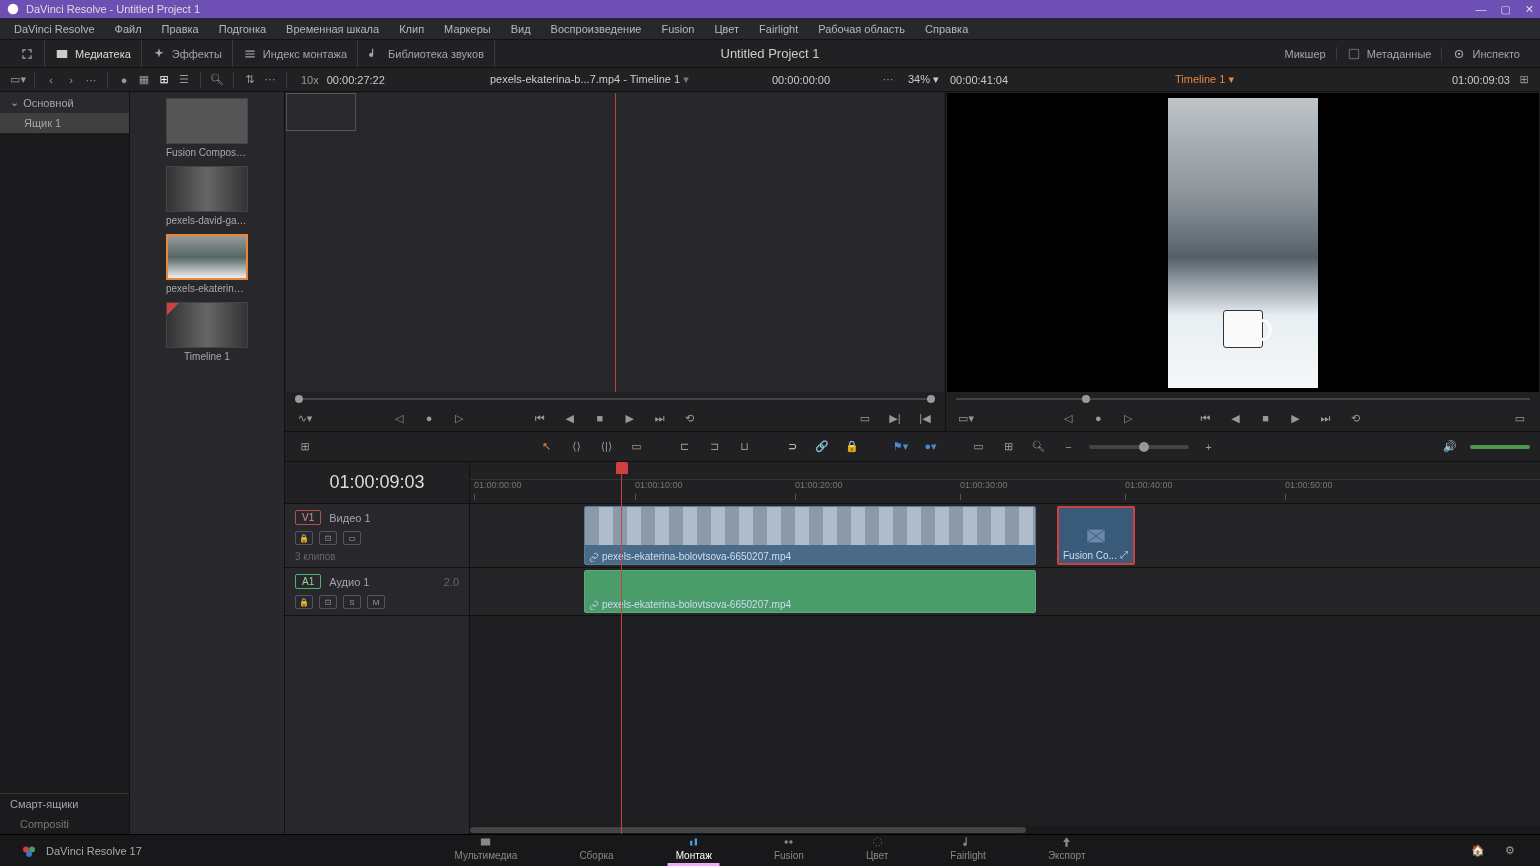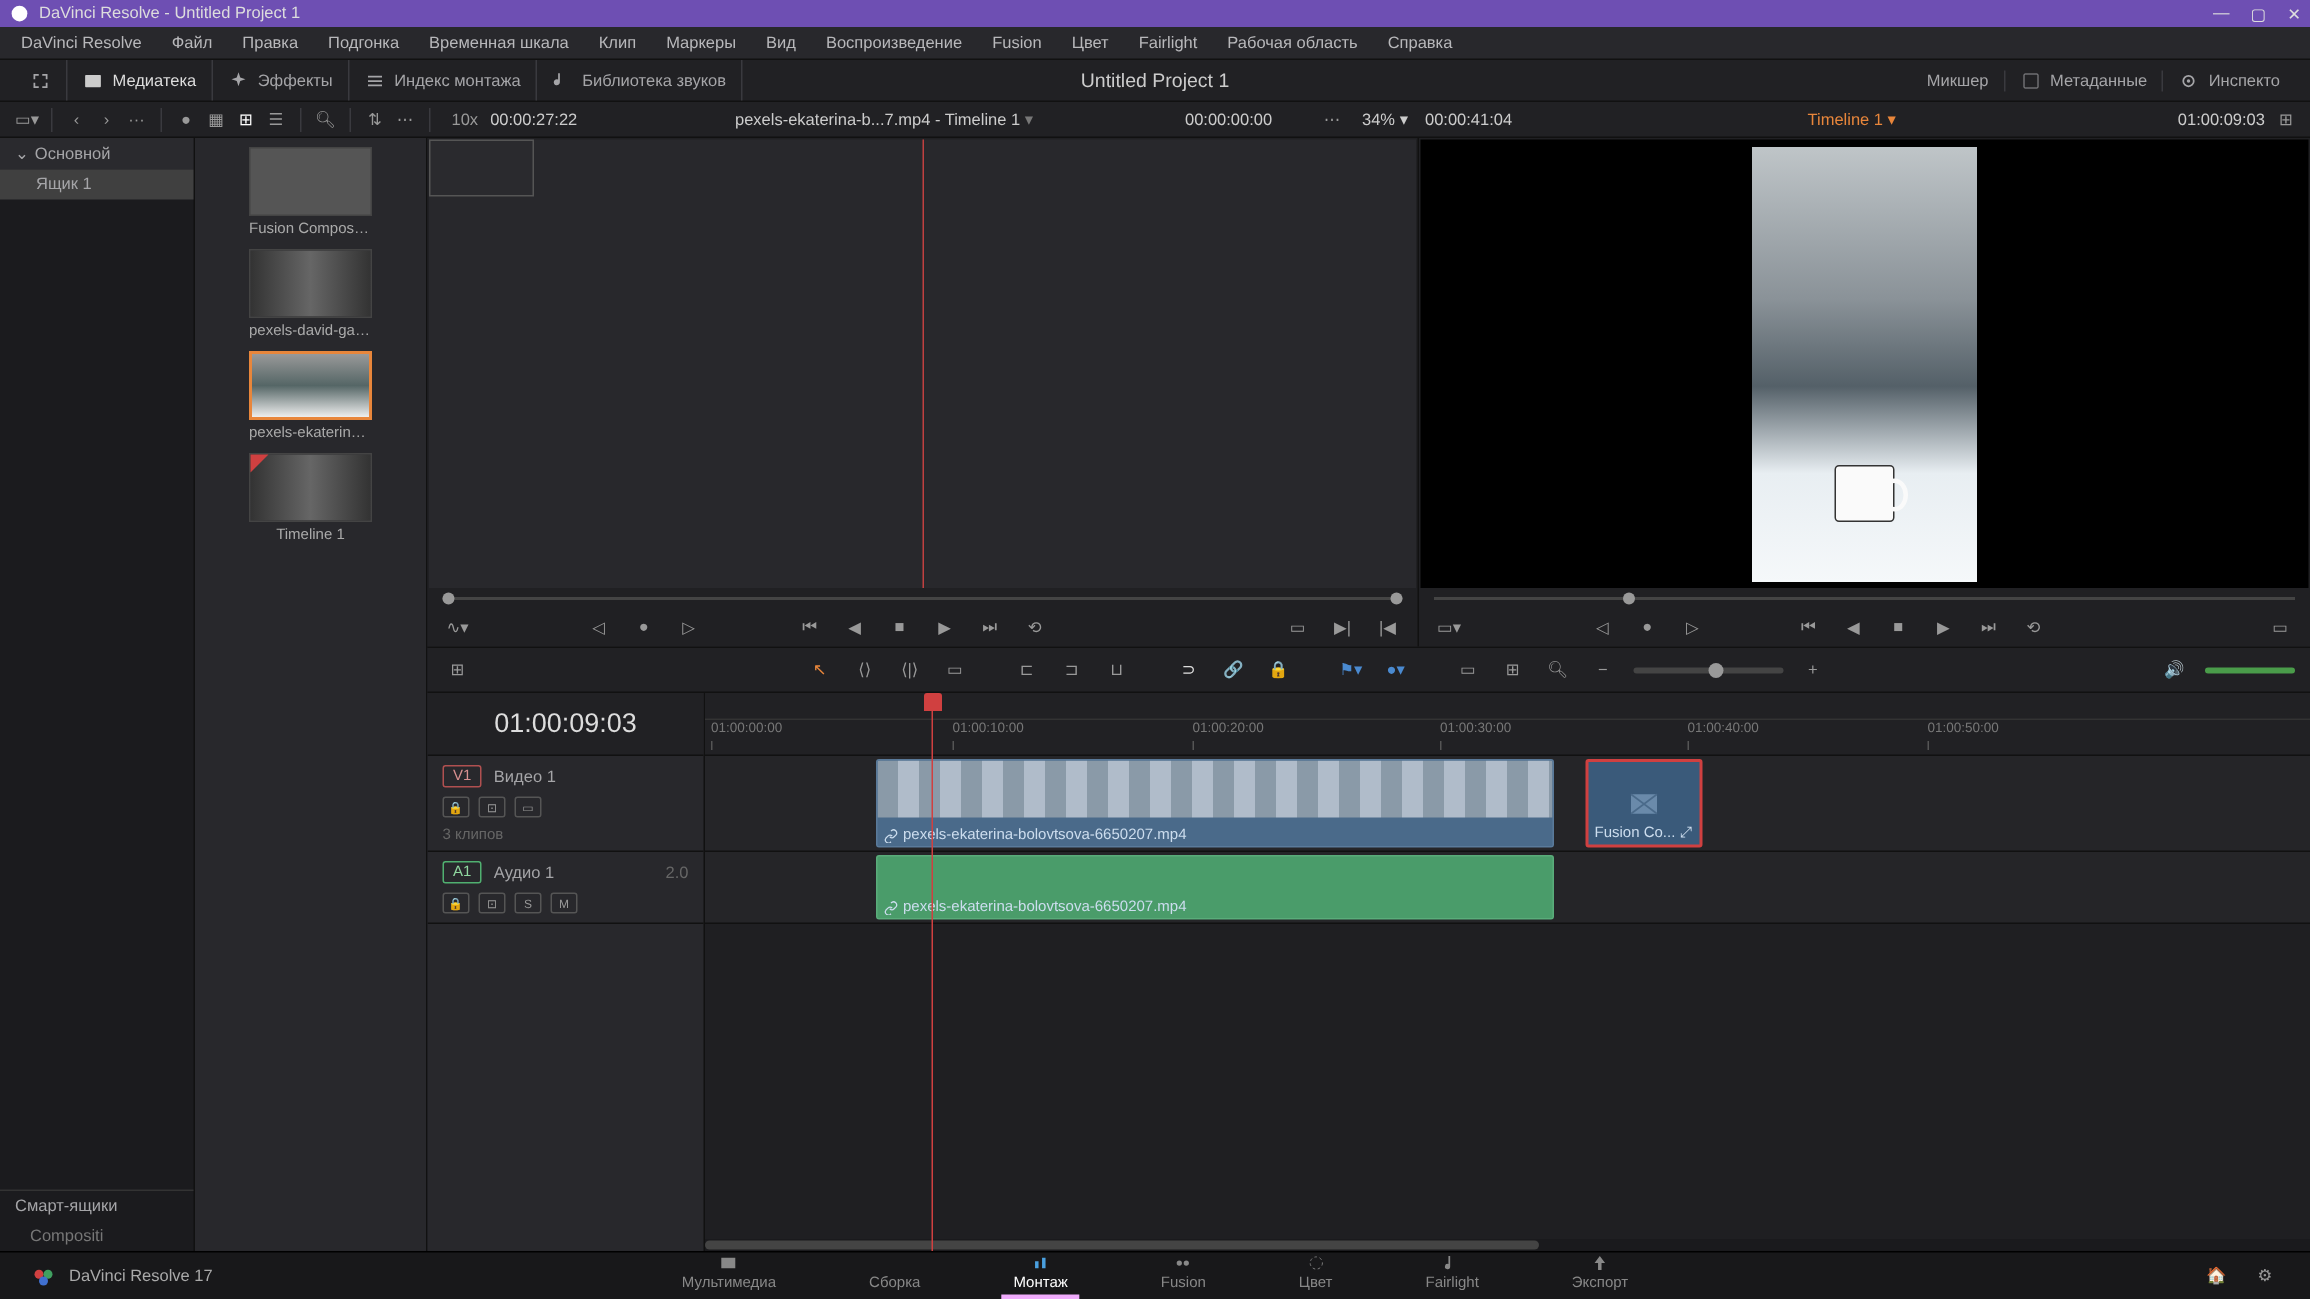--- a/index.html
+++ b/index.html
@@ -189,25 +189,25 @@
   <span class="btn-icon">☰</span>
   <div class="sep"></div>
   <span class="btn-icon">🔍︎</span>
   <div class="sep"></div>
   <span class="btn-icon">⇅</span>
   <span class="btn-icon">⋯</span>
   <div class="sep"></div>
   <span style="padding:0 8px">10x</span>
   <span style="color:#ccc">00:00:27:22</span>
   <span style="position:absolute;left:490px;color:#ccc"><span>pexels-ekaterina-b...7.mp4 - Timeline 1</span> <span style="color:#777">▾</span></span>
-  <span style="position:absolute;left:790px;color:#ccc">00:00:00:00</span>
+  <span style="position:absolute;left:772px;color:#ccc">00:00:00:00</span>
   <span class="btn-icon" style="position:absolute;left:878px">⋯</span>
   <span style="position:absolute;left:908px;color:#ccc"><span>34%</span> ▾</span>
   <span style="position:absolute;left:950px;color:#ccc">00:00:41:04</span>
-  <span class="tl-name" style="position:absolute;left:1205px"><span>Timeline 1</span> ▾</span>
+  <span class="tl-name" style="position:absolute;left:1175px"><span>Timeline 1</span> ▾</span>
   <span style="position:absolute;right:30px;color:#ccc">01:00:09:03</span>
   <span class="btn-icon" style="position:absolute;right:6px">⊞</span>
 </div>
 
 <div class="main">
   <div class="sidebar">
     <div class="sb-item head">
         <span>⌄</span>
         <span>Основной</span>
       </div>

